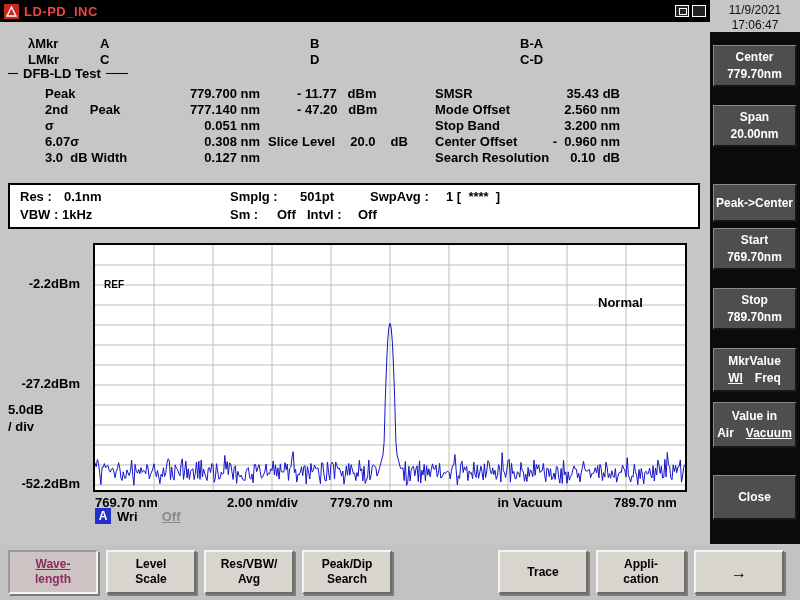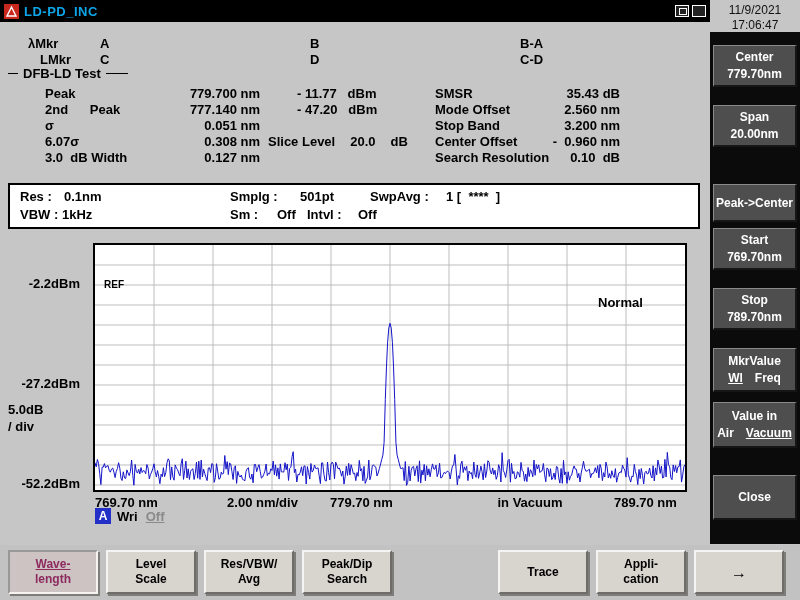--- a/index.html
+++ b/index.html
@@ -3,21 +3,21 @@
 <meta charset="utf-8">
 <style>
   html,body{margin:0;padding:0;background:#555;}
   .screen{position:relative;width:800px;height:600px;background:#c6c6c6;
           font-family:"Liberation Sans",sans-serif;overflow:hidden;color:#000;}
 
   
   .titlebar{position:absolute;left:0;top:0;width:710px;height:22px;background:#000;
             display:flex;align-items:center;padding:0 4px;box-sizing:border-box;}
   .logo{width:15px;height:15px;background:#c8281e;display:flex;align-items:center;justify-content:center;margin-right:5px;}
-  .title-text{color:#0ea5e9;font-weight:bold;font-size:13px;letter-spacing:.5px;}
+  .title-text{color:#ef4444;font-weight:bold;font-size:13px;letter-spacing:.5px;}
   .winbtns{margin-left:auto;display:flex;gap:3px;}
   .winbtn{width:14px;height:12px;border:1px solid #fff;box-sizing:border-box;position:relative;background:#222;cursor:default;}
   .winbtn .inner{position:absolute;left:3px;top:2px;width:6px;height:5px;border:1px solid #fff;}
 
   
   .clock{position:absolute;left:710px;top:3px;width:90px;text-align:center;font-size:12px;line-height:15px;color:#111;}
 
   
   .lab{position:absolute;font-size:13px;font-weight:bold;white-space:pre;}
 
@@ -48,21 +48,21 @@
   .graph-frame svg{display:block;}
   .normal-lbl{position:absolute;left:598px;top:247px;font-size:13px;font-weight:bold;margin-top:48px;}
   .ref-lbl{position:absolute;left:104px;top:279px;font-size:10px;font-weight:bold;}
   .ylab{position:absolute;left:0;width:80px;text-align:right;font-size:13px;font-weight:bold;}
   .ylab2{position:absolute;left:8px;font-size:13px;font-weight:bold;}
   .xlab{position:absolute;top:495px;font-size:13px;font-weight:bold;}
 
   .trace-ind{position:absolute;left:95px;top:508px;display:flex;align-items:center;font-size:13px;font-weight:bold;}
   .abadge{width:16px;height:16px;background:#2330c8;color:#fff;display:flex;align-items:center;justify-content:center;
           font-size:12px;margin-right:6px;}
-  .wri{margin-right:8px;}
+  .wri{margin-right:24px;}
   .off{color:#8a8a8a;text-decoration:underline;font-weight:bold;}
 
   
   .side-panel{position:absolute;left:710px;top:32px;width:90px;height:512px;background:#0b0b0b;}
   .skey{position:absolute;left:3px;width:84px;background:#4e4e4e;color:#fff;
         border-top:1px solid #8a8a8a;border-left:1px solid #8a8a8a;
         border-bottom:2px solid #161616;border-right:2px solid #161616;
         display:flex;flex-direction:column;align-items:center;justify-content:center;
         font-size:12px;font-weight:bold;text-align:center;gap:3px;cursor:default;box-sizing:border-box;}
   .skey .opts{display:flex;gap:12px;}
@@ -105,21 +105,21 @@
 
   <div class="clock">
     <div>11/9/2021</div>
     <div>17:06:47</div>
   </div>
 
   <span class="lab" style="left:28px;top:36px">λMkr</span>
   <span class="lab" style="left:100px;top:36px">A</span>
   <span class="lab" style="left:310px;top:36px">B</span>
   <span class="lab" style="left:520px;top:36px">B-A</span>
-  <span class="lab" style="left:40px;top:52px">LMkr</span>
+  <span class="lab" style="left:28px;top:52px">LMkr</span>
   <span class="lab" style="left:100px;top:52px">C</span>
   <span class="lab" style="left:310px;top:52px">D</span>
   <span class="lab" style="left:520px;top:52px">C-D</span>
 
   <div class="legend">
     <span class="rule" style="width:10px"></span>
     <span class="txt">DFB-LD Test</span>
     <span class="rule" style="width:22px"></span>
   </div>
 

